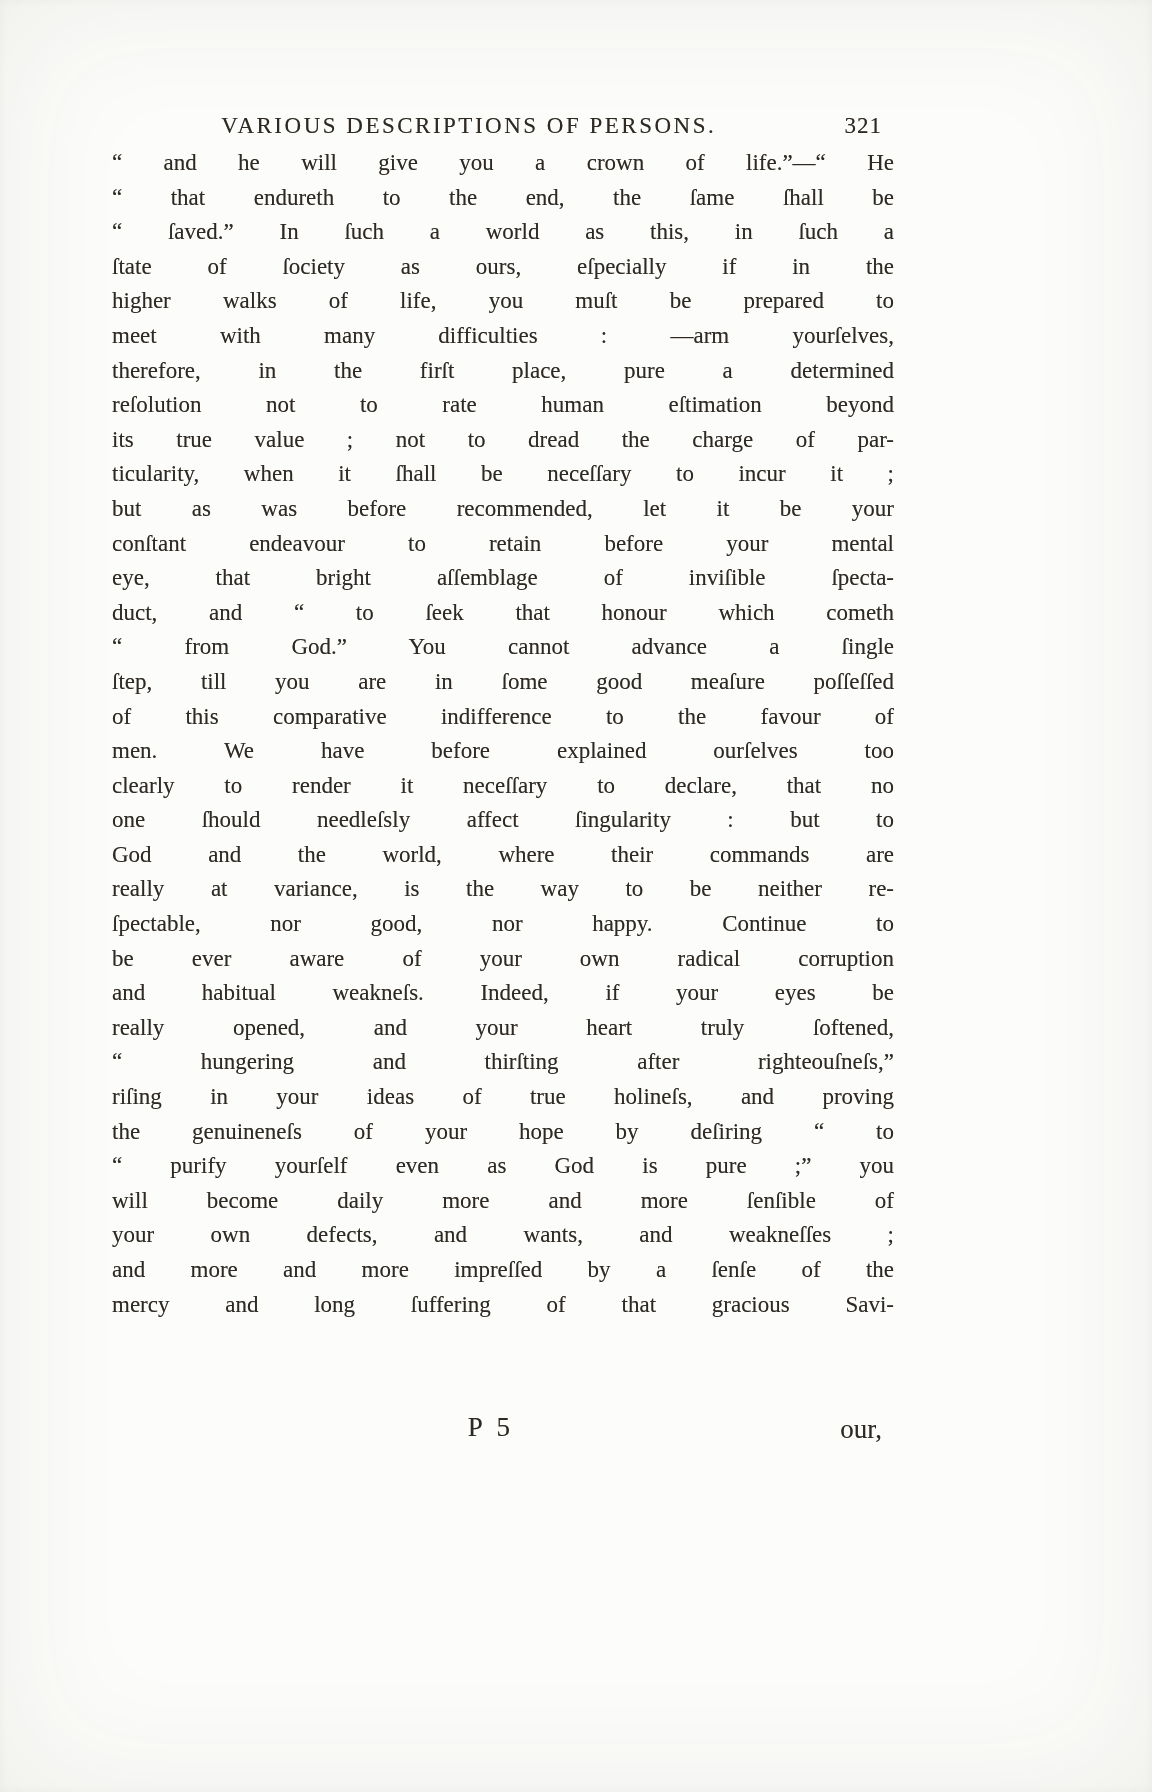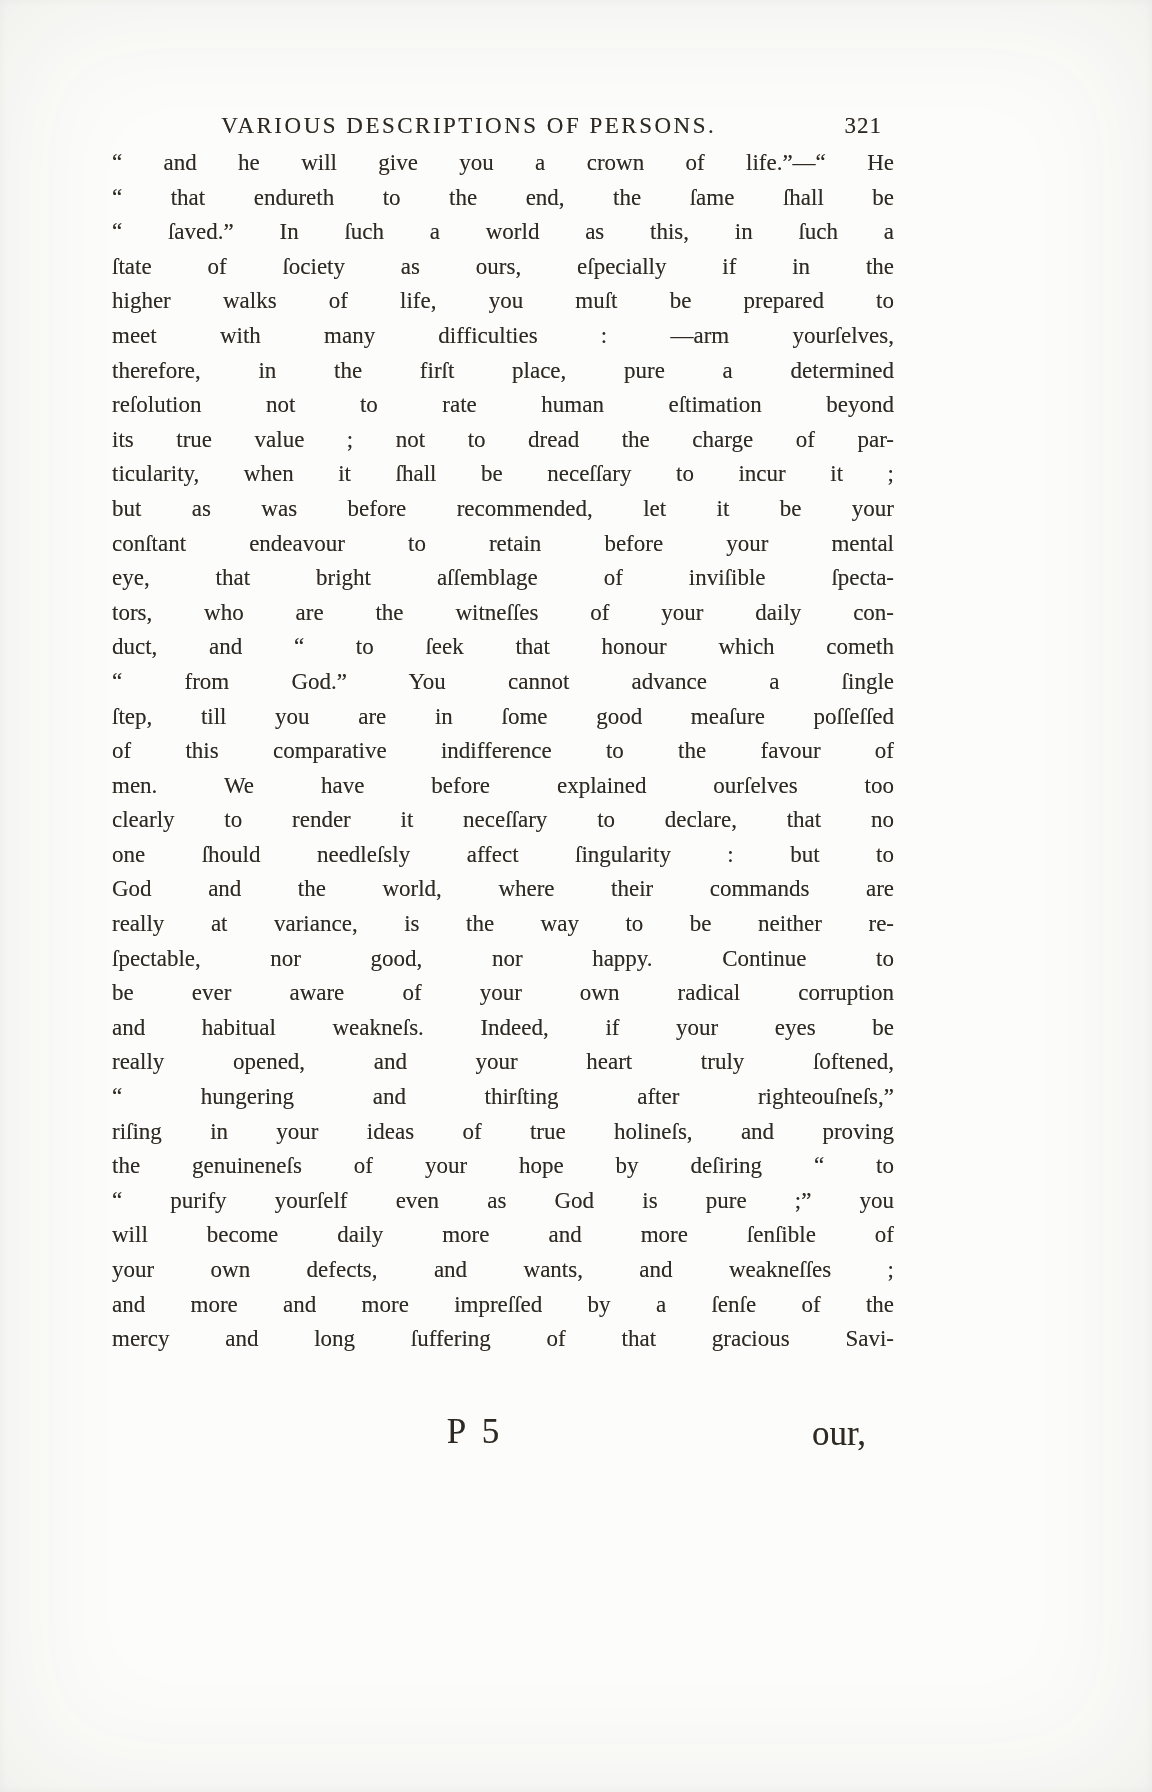--- a/index.html
+++ b/index.html
@@ -50,24 +50,24 @@
     margin-left: 12px;
   }
   .text-line {
     text-align: justify;
     text-align-last: justify;
     white-space: normal;
   }
   .page-footer {
     position: absolute;
     top: 1412px;
-    left: 84px;
+    left: 100px;
     width: 782px;
     height: 40px;
-    font-size: 35px;
+    font-size: 27px;
     text-shadow: 0 0 0.5px rgba(46,42,35,0.4);
   }
   .signature {
     position: absolute;
     left: 0;
     right: 0;
     text-align: center;
     letter-spacing: 4px;
   }
   .catchword {
@@ -93,21 +93,20 @@
       <div class="text-line">ſtate of ſociety as ours, eſpecially if in the</div>
       <div class="text-line">higher walks of life, you muſt be prepared to</div>
       <div class="text-line">meet with many difficulties : —arm yourſelves,</div>
       <div class="text-line">therefore, in the firſt place, pure a determined</div>
       <div class="text-line">reſolution not to rate human eſtimation beyond</div>
       <div class="text-line">its true value ; not to dread the charge of par-</div>
       <div class="text-line">ticularity, when it ſhall be neceſſary to incur it ;</div>
       <div class="text-line">but as was before recommended, let it be your</div>
       <div class="text-line">conſtant endeavour to retain before your mental</div>
       <div class="text-line">eye, that bright aſſemblage of inviſible ſpecta-</div>
-      <div class="text-line">tors, who are the witneſſes of your daily con-</div>
       <div class="text-line">duct, and “ to ſeek that honour which cometh</div>
       <div class="text-line">“ from God.” You cannot advance a ſingle</div>
       <div class="text-line">ſtep, till you are in ſome good meaſure poſſeſſed</div>
       <div class="text-line">of this comparative indifference to the favour of</div>
       <div class="text-line">men. We have before explained ourſelves too</div>
       <div class="text-line">clearly to render it neceſſary to declare, that no</div>
       <div class="text-line">one ſhould needleſsly affect ſingularity : but to</div>
       <div class="text-line">God and the world, where their commands are</div>
       <div class="text-line">really at variance, is the way to be neither re-</div>
       <div class="text-line">ſpectable, nor good, nor happy. Continue to</div>

